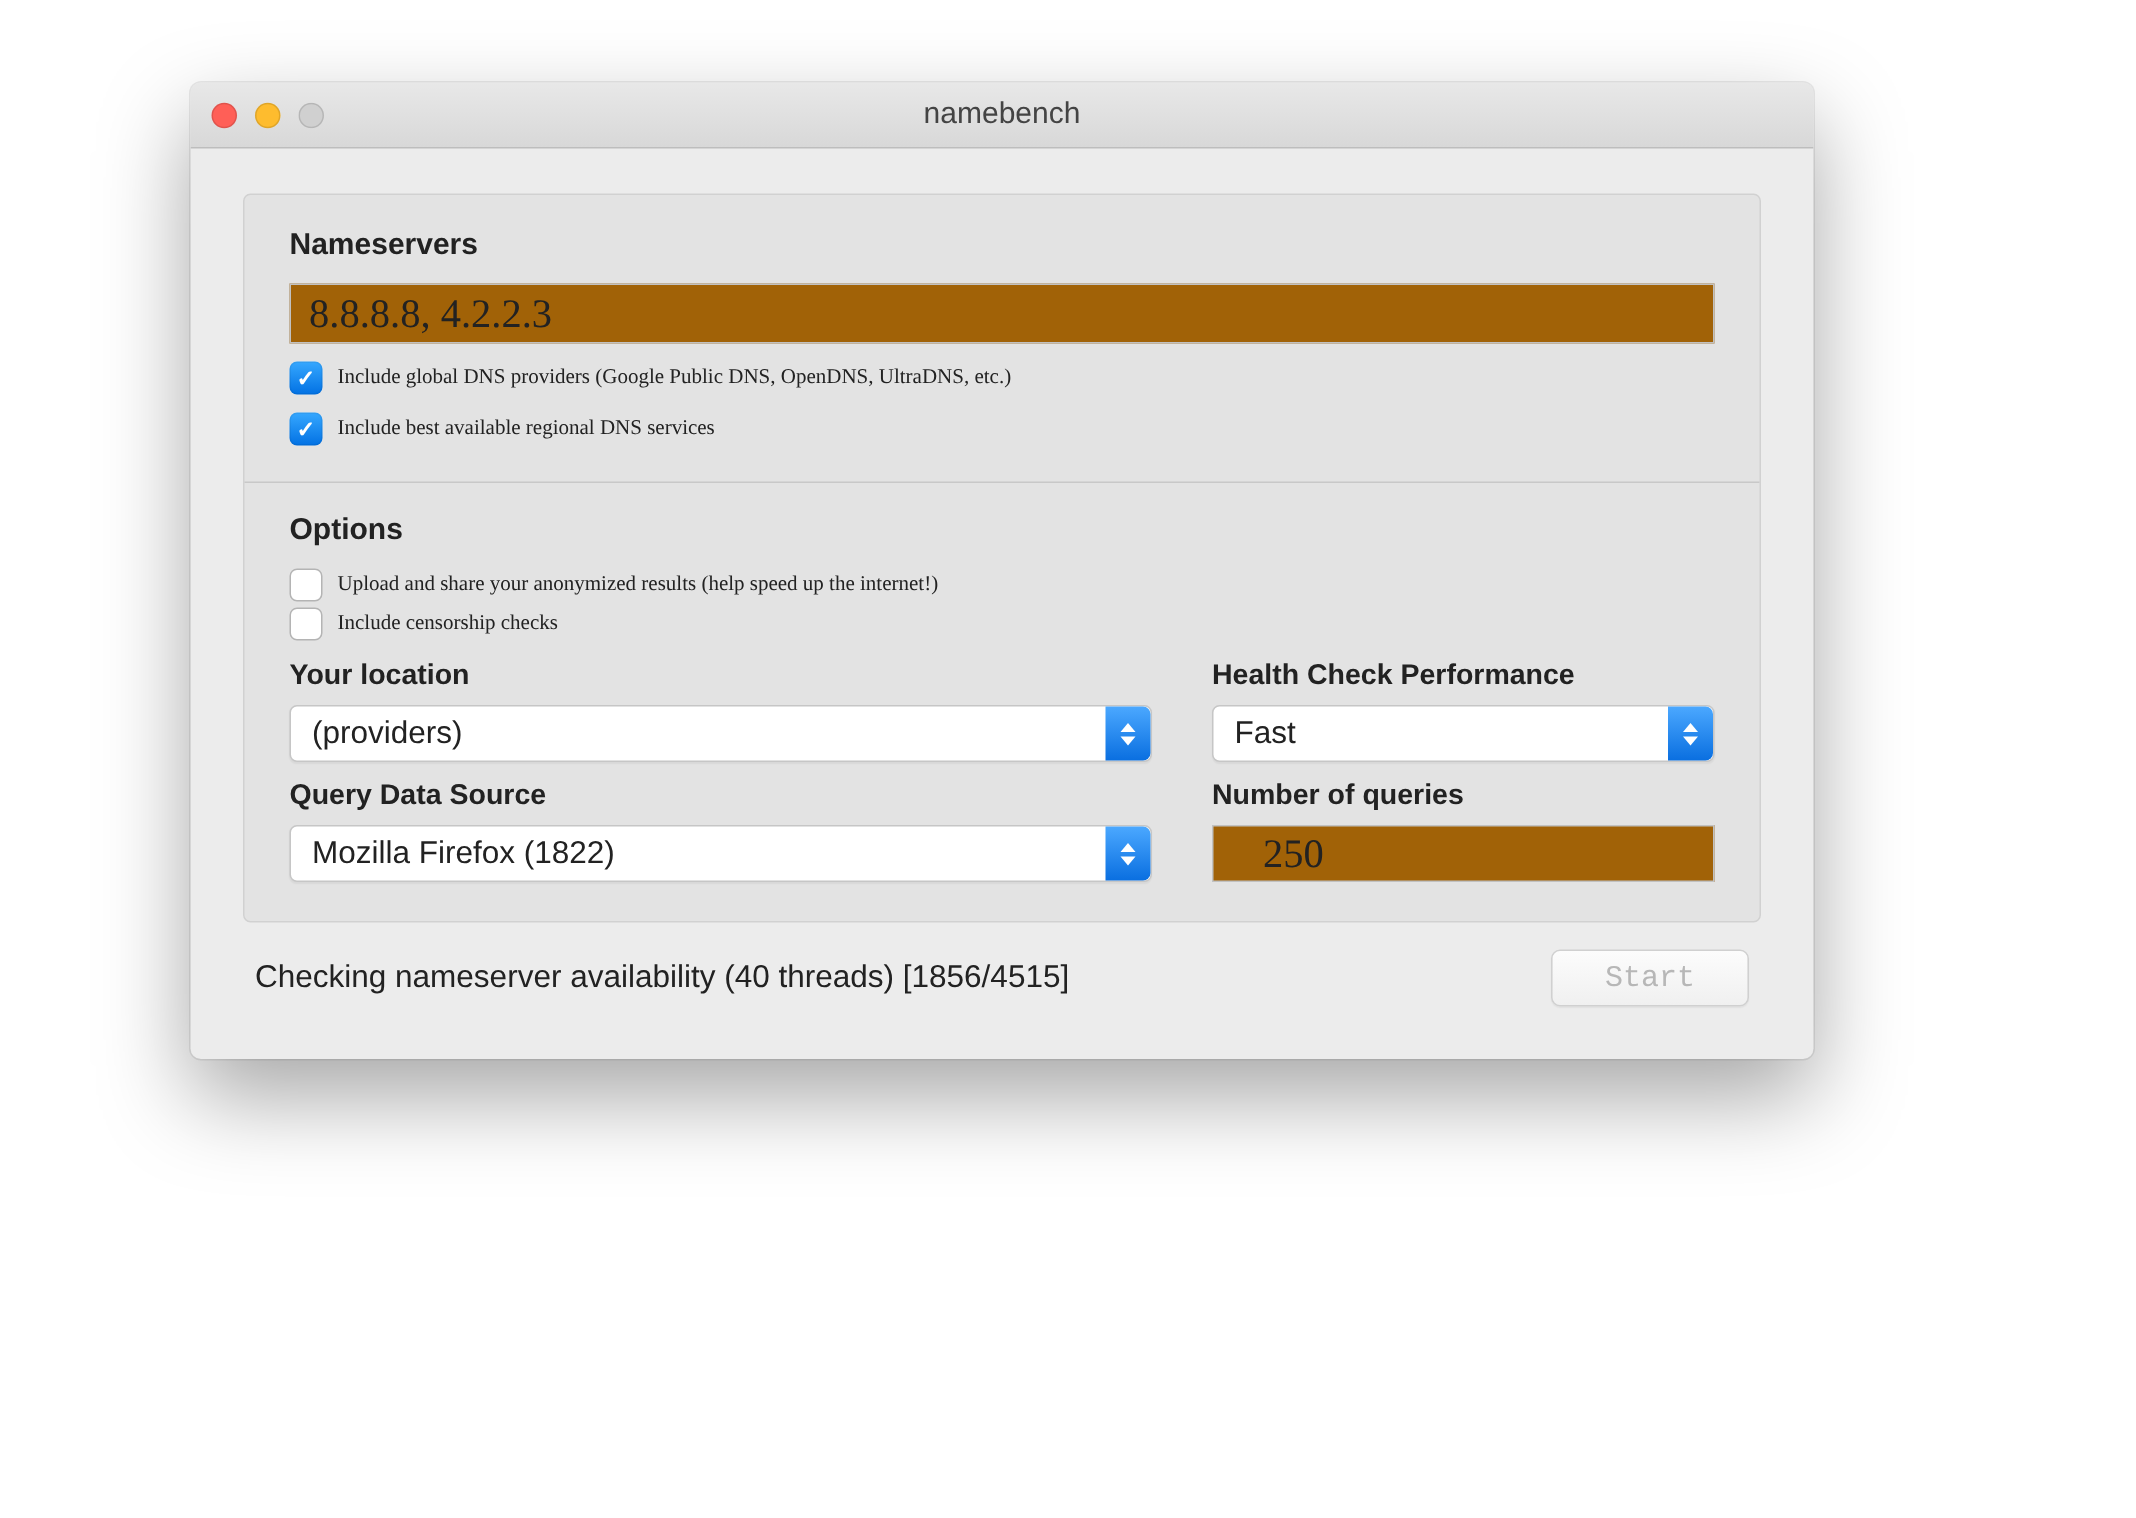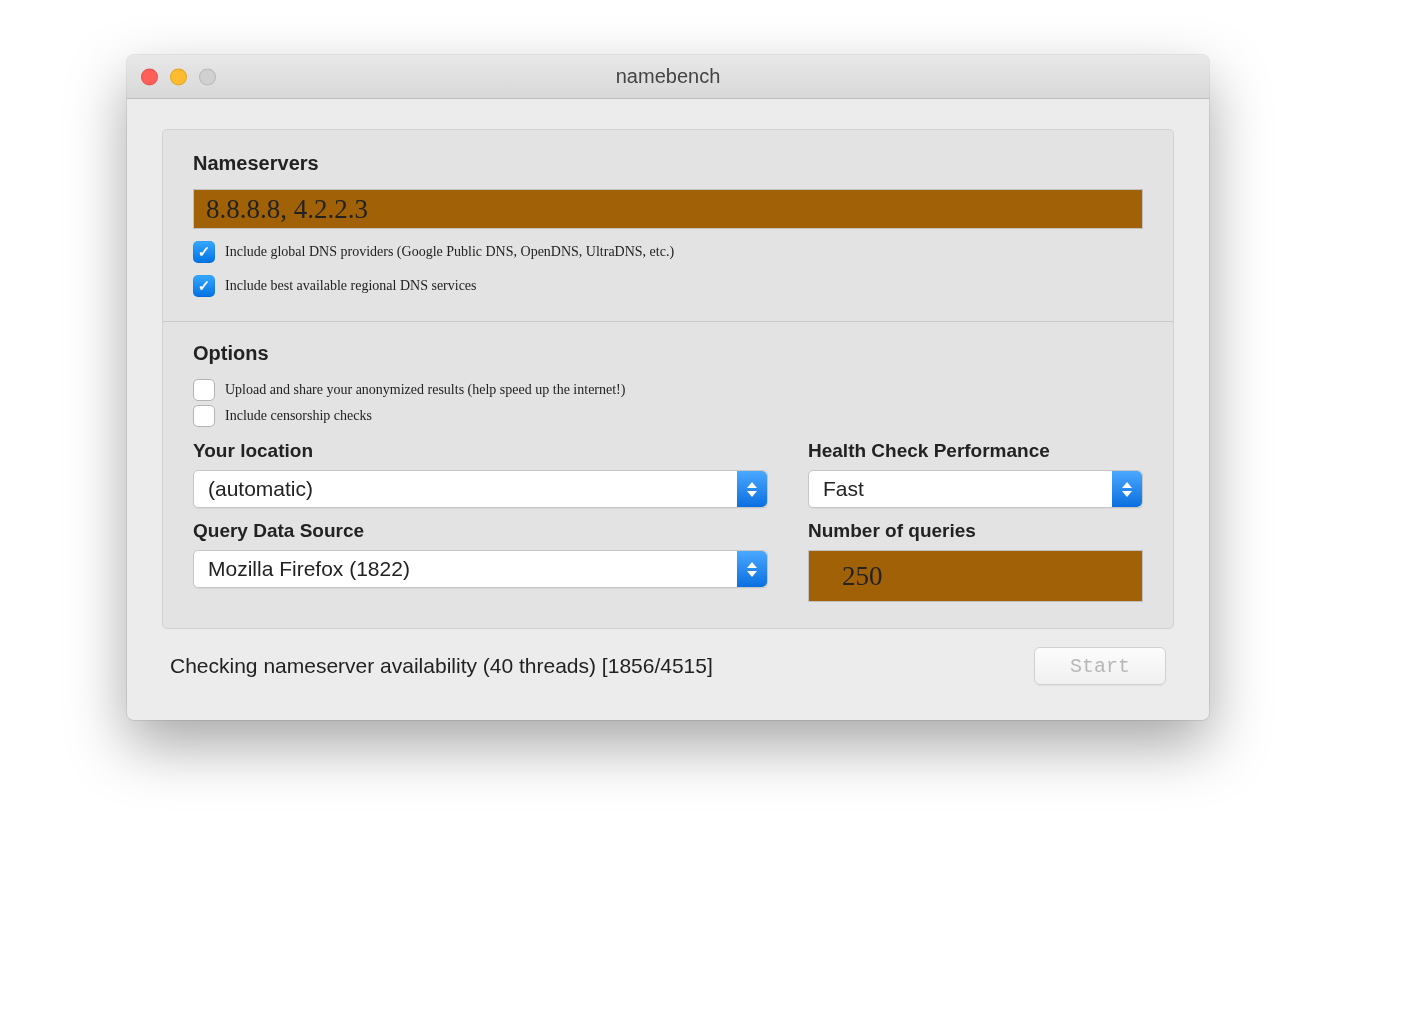--- a/index.html
+++ b/index.html
@@ -243,21 +243,21 @@
 
       <div class="check-row" style="margin-top:4px">
         <div class="checkbox unchecked"></div>
         <span class="check-label">Include censorship checks</span>
       </div>
 
       <div class="grid">
         <div class="column">
           <div class="field-label">Your location</div>
           <div class="select">
-            <span>(automatic)</span>
+            <span>(providers)</span>
             <div class="select-arrows">
               <div class="arrow-up"></div>
                 <div class="arrow-down"></div>
             </div>
           </div>
         </div>
 
         <div class="column">
           <div class="field-label">Health Check Performance</div>
           <div class="select">
@@ -275,21 +275,21 @@
             <span>Mozilla Firefox (1822)</span>
             <div class="select-arrows">
               <div class="arrow-up"></div>
                 <div class="arrow-down"></div>
             </div>
           </div>
         </div>
 
         <div class="column">
           <div class="field-label">Number of queries</div>
-          <input class="text-input" style="height: 52px; border-radius: 0px; padding-left: 33px;" type="text" value="250">
+          <input class="text-input" style="height: 38px; border-radius: 0px; padding-left: 33px;" type="text" value="250">
         </div>
       </div>
 
     </div>
 
     <div class="footer">
       <div class="status-text">Checking nameserver availability (40 threads) [1856/4515]</div>
       <button class="start-button" disabled="">Start</button>
     </div>
   </div>

